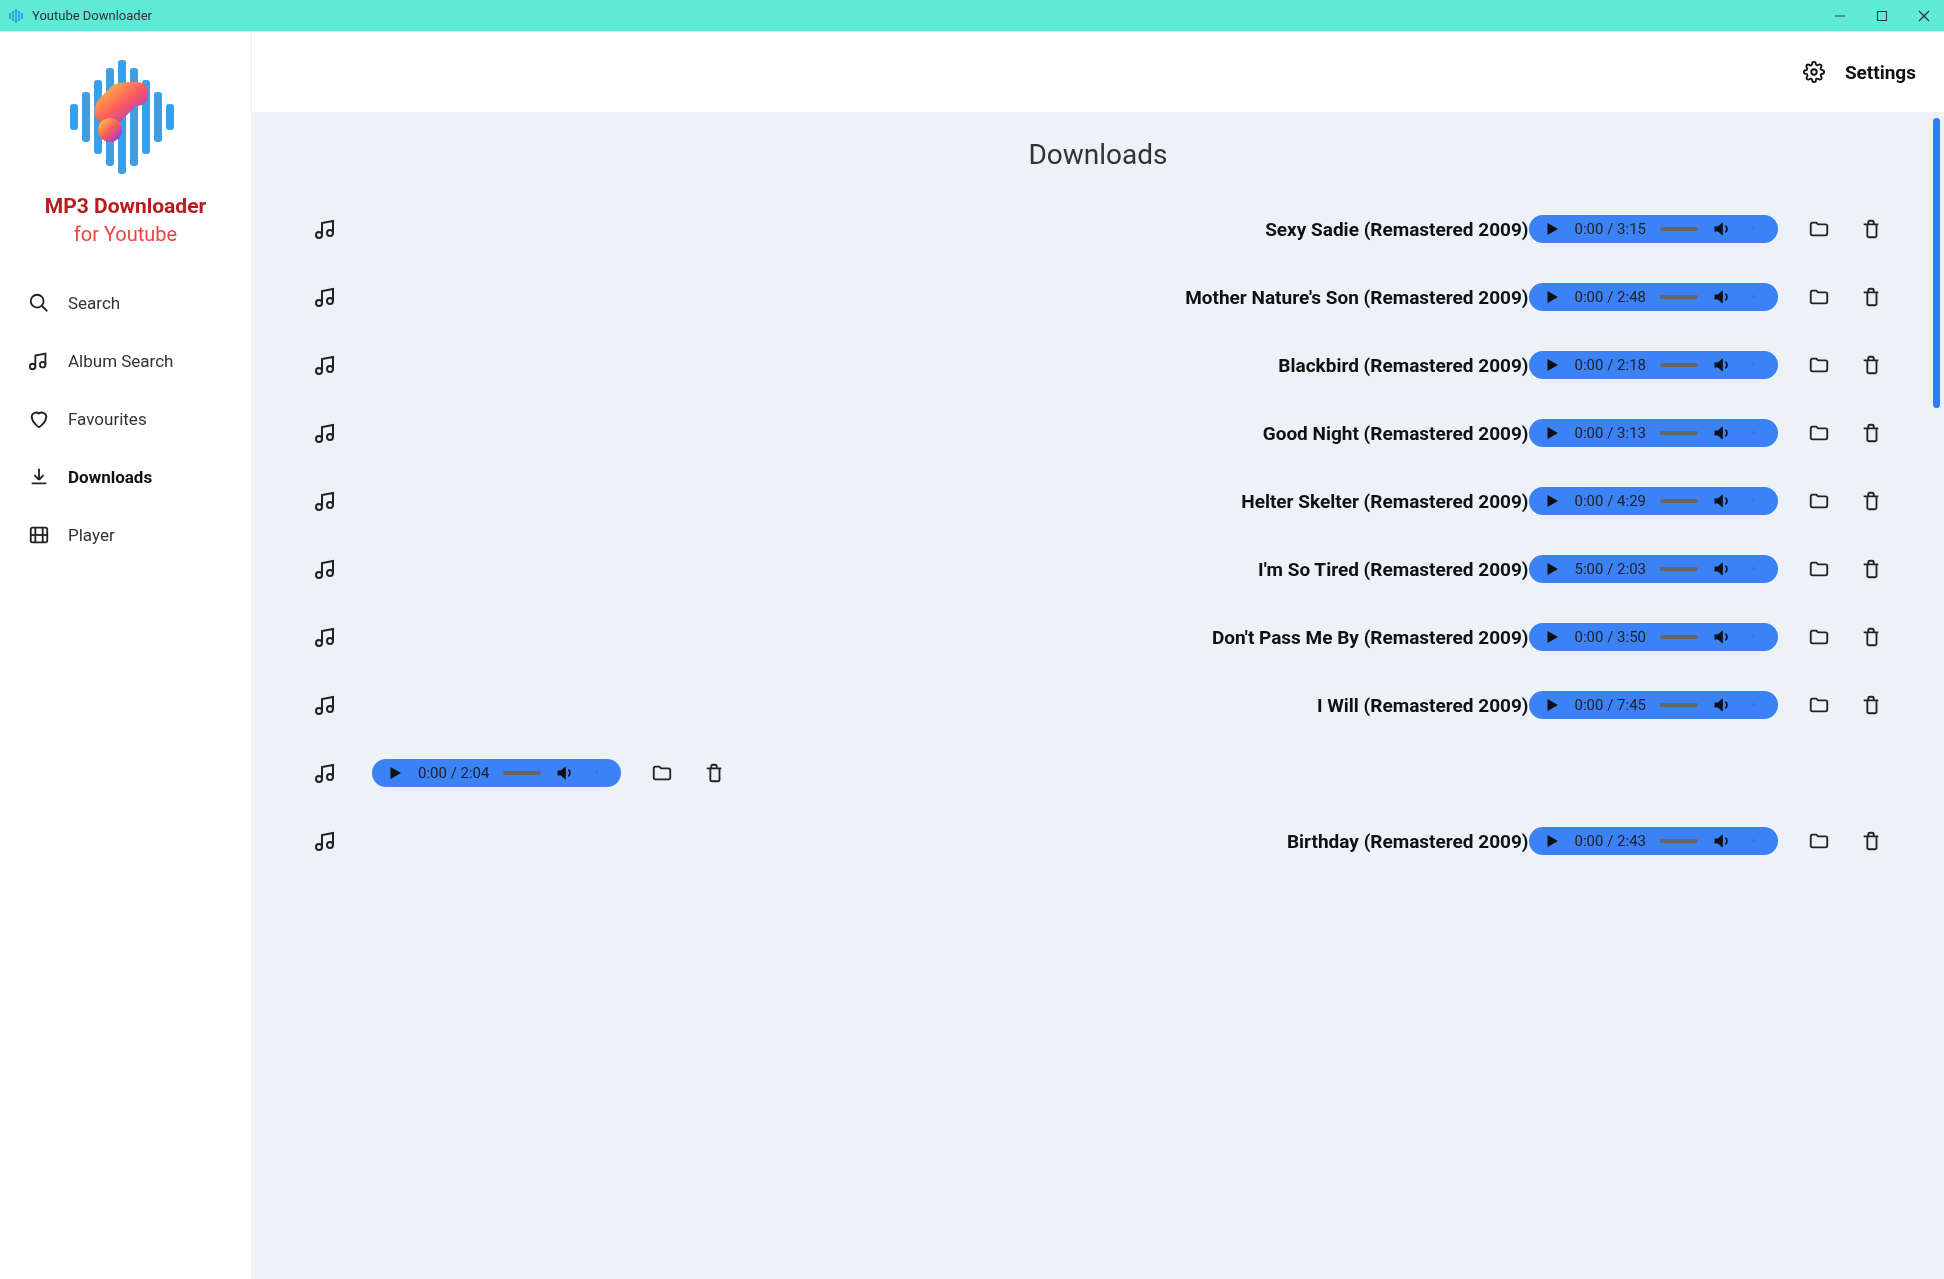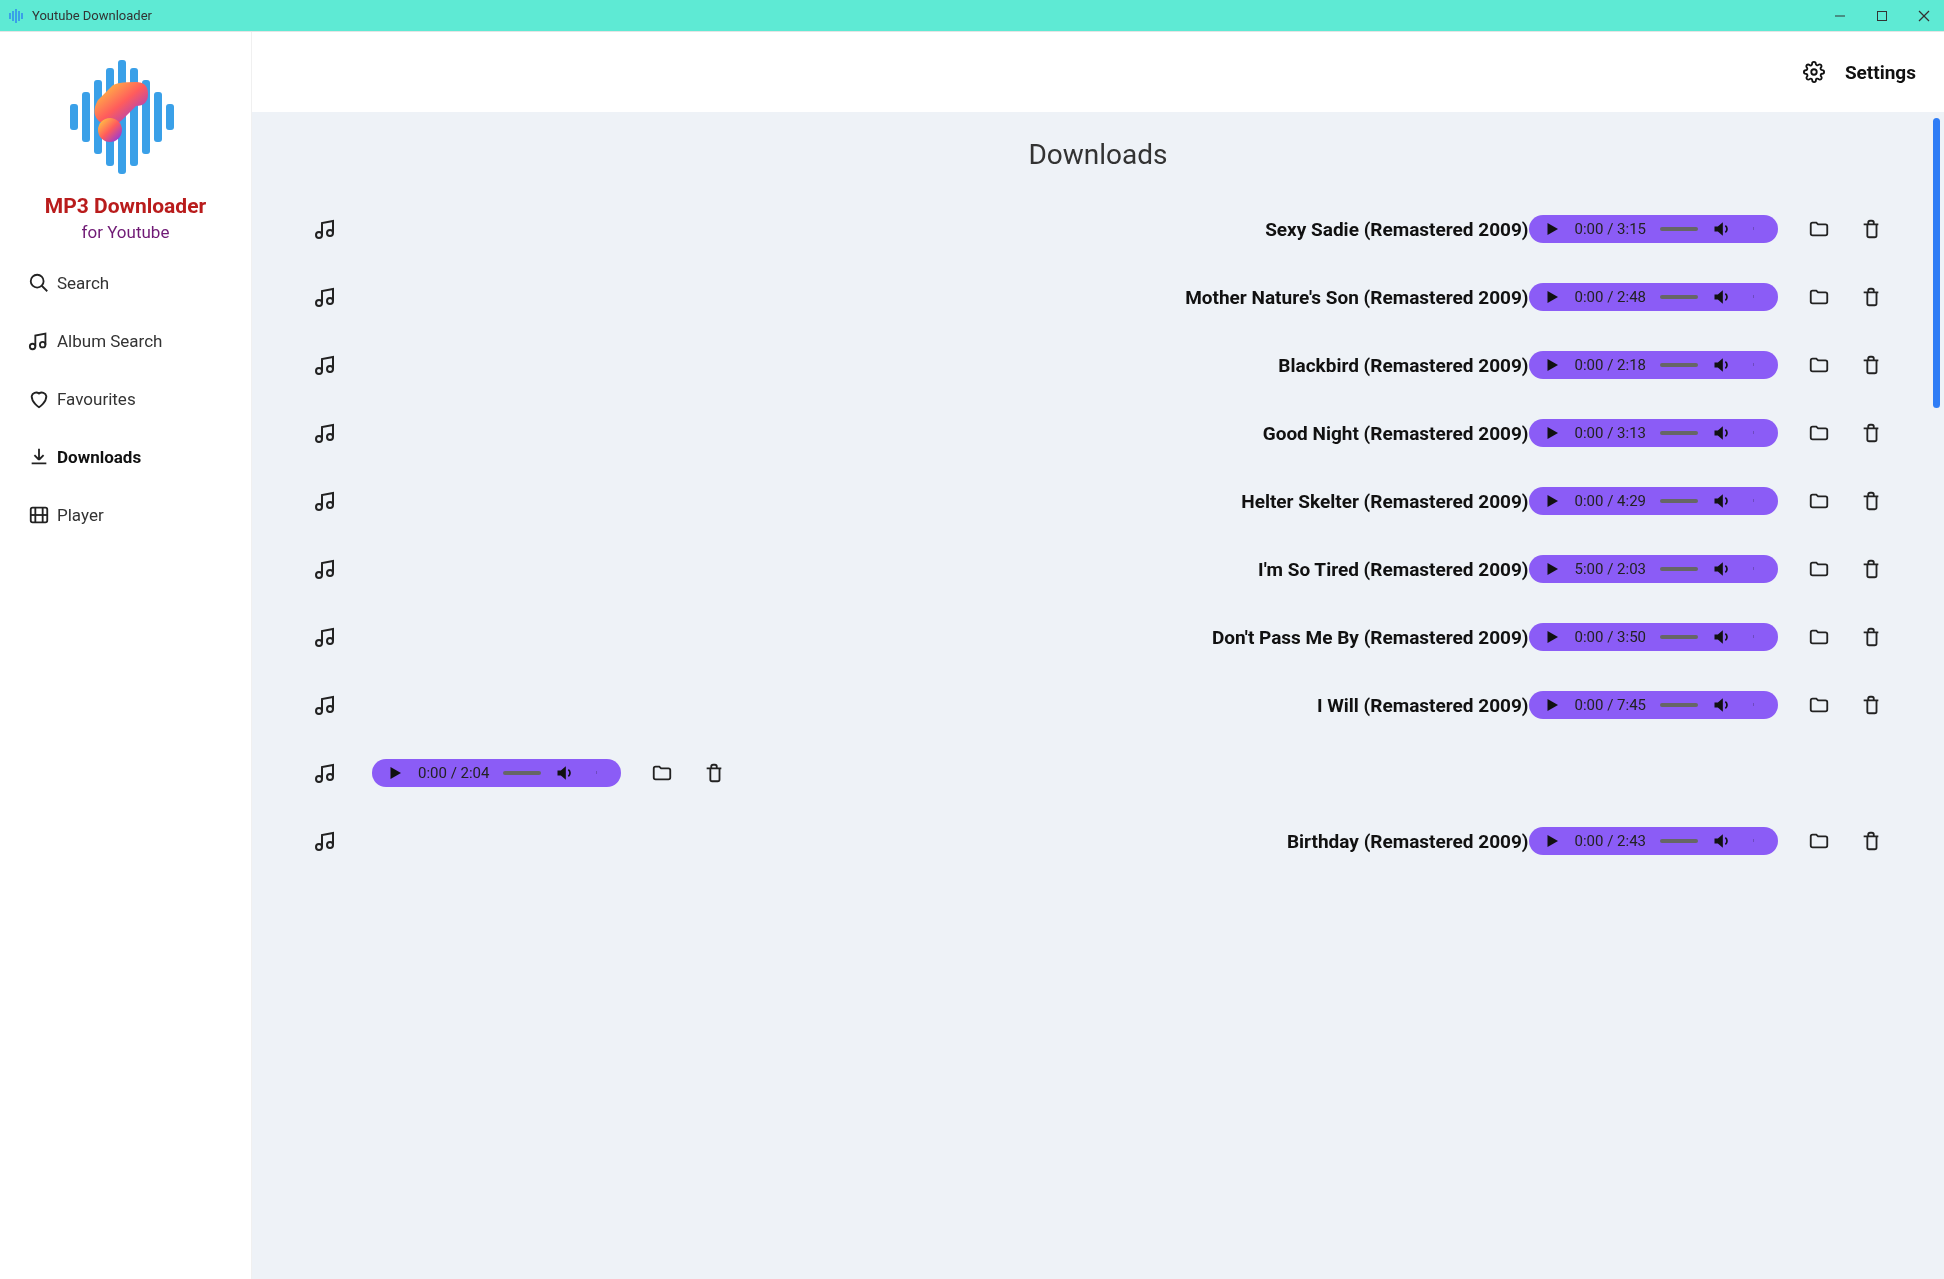--- a/index.html
+++ b/index.html
@@ -9,37 +9,37 @@
 .titlebar-left { display: flex; align-items: center; gap: 8px; font-size: 13px; color: #333; }
 .titlebar-icon { width: 16px; height: 16px; }
 .titlebar-right { display: flex; gap: 18px; }
 .titlebar-btn { width: 24px; height: 24px; display: flex; align-items: center; justify-content: center; cursor: pointer; }
 
 .app { display: flex; height: calc(1279px - 32px); }
 
 .sidebar { width: 252px; background: #fff; padding: 20px 0; display: flex; flex-direction: column; align-items: center; border-right: 1px solid #f0f0f0; }
 .logo { width: 120px; height: 130px; margin-bottom: 12px; display: flex; align-items: center; justify-content: center; }
 .app-title { font-size: 21px; font-weight: 700; color: #b91c1c; margin-bottom: 4px; }
-.app-subtitle { font-size: 17px; color: #701a75; margin-bottom: 12px; }
+.app-subtitle { font-size: 20px; color: #ef4444; margin-bottom: 28px; }
 .nav { width: 100%; padding: 0 18px; }
-.nav-item { display: flex; align-items: center; gap: 7px; padding: 18px 10px; font-size: 17px; color: #333; cursor: pointer; }
+.nav-item { display: flex; align-items: center; gap: 18px; padding: 18px 10px; font-size: 17px; color: #333; cursor: pointer; }
 .nav-item.active { font-weight: 700; color: #111; }
 .nav-icon { width: 22px; height: 22px; flex-shrink: 0; }
 
 .main { flex: 1; display: flex; flex-direction: column; position: relative; }
 .topbar { height: 80px; display: flex; align-items: center; justify-content: flex-end; padding: 0 28px; background: #fff; }
 .settings { display: flex; align-items: center; gap: 20px; font-size: 19px; font-weight: 700; color: #111; cursor: pointer; }
 
 .content { flex: 1; background: #eef2f7; padding: 26px 0 26px 0; overflow-y: auto; position: relative; }
 .page-title { text-align: center; font-size: 28px; color: #333; font-weight: 400; margin-bottom: 24px; }
 .rows { padding: 0 48px; text-align: right; }
 .row { display: flex; align-items: center; padding: 20px 14px; }
 .row-icon { width: 24px; height: 24px; flex-shrink: 0; margin-right: 34px; }
 .row-title { flex: 1; font-size: 19px; font-weight: 700; color: #111; }
-.player { display: flex; align-items: center; background: #8b5cf6; border-radius: 24px; padding: 4px 14px; gap: 14px; }
+.player { display: flex; align-items: center; background: #3b82f6; border-radius: 24px; padding: 4px 14px; gap: 14px; }
 .play-btn { width: 18px; height: 18px; cursor: pointer; }
 .time { font-size: 15px; color: #222; }
 .progress { width: 38px; height: 4px; background: #666; border-radius: 2px; }
 .vol-icon { width: 20px; height: 20px; cursor: pointer; }
 .more-icon { width: 18px; height: 18px; cursor: pointer; display: flex; align-items: center; justify-content: center; }
 .action-icon { width: 22px; height: 22px; margin-left: 30px; cursor: pointer; }
 
 .scrollbar-blue { position: absolute; right: 4px; top: 6px; width: 7px; height: 290px; background: #2f7df6; border-radius: 4px; }
 </style>
 </head>

